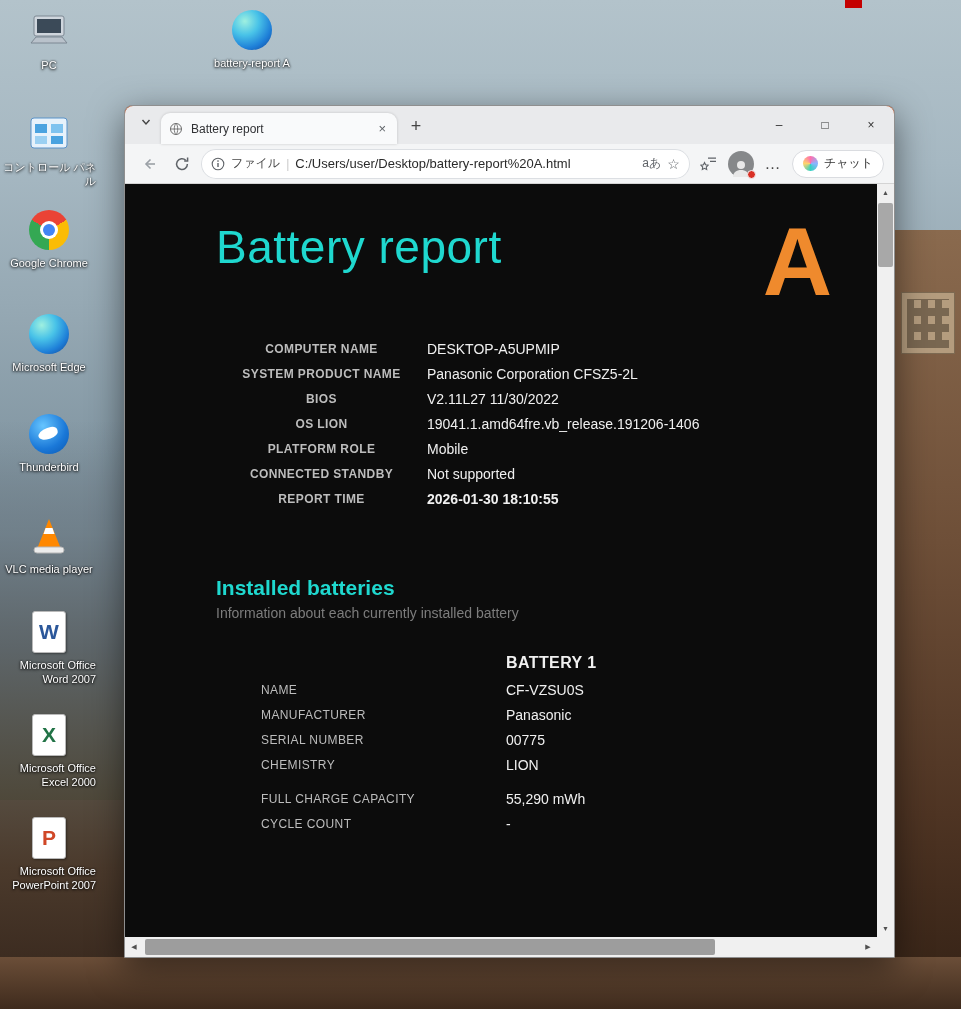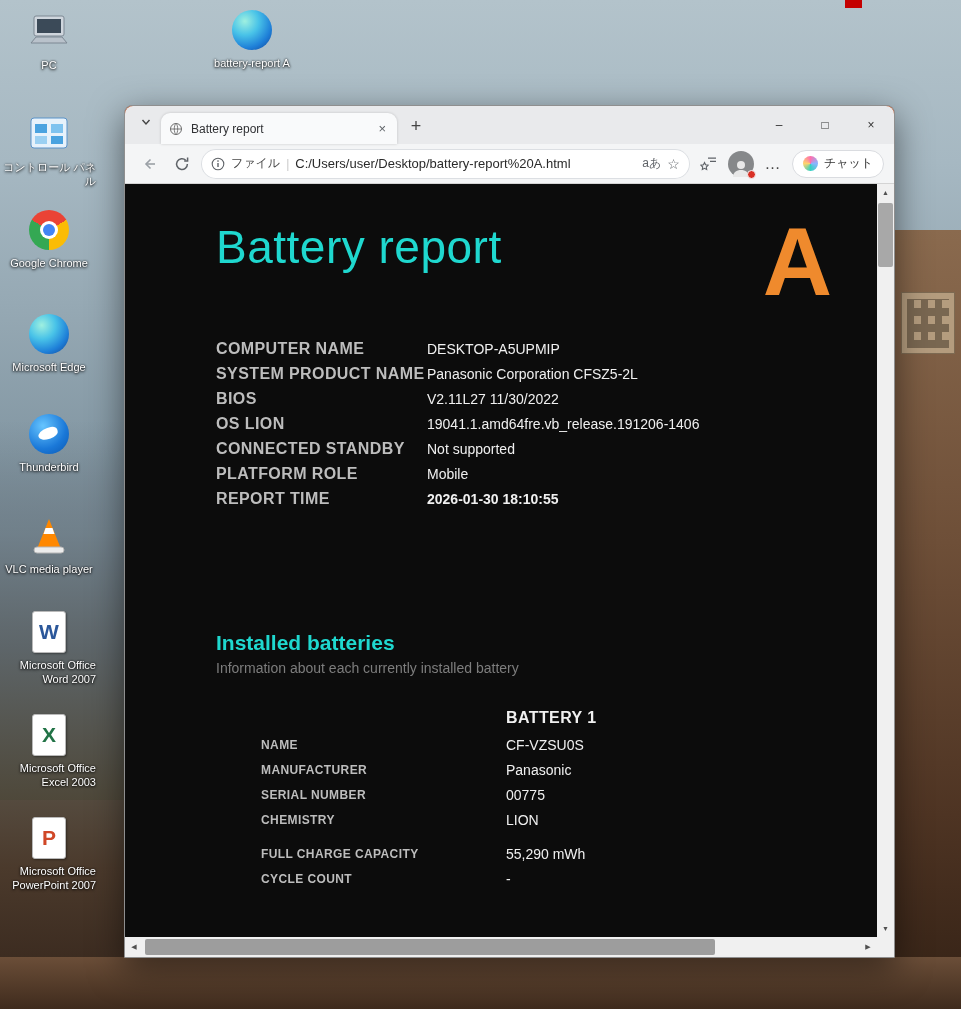--- a/index.html
+++ b/index.html
@@ -83,28 +83,28 @@
 
   
   .content { position:absolute; left:0; right:0; top:78px; bottom:0; background:#0c0c0c; }
   .page { position:absolute; left:0; top:0; right:17px; bottom:20px; background:#0c0c0c;
     overflow:hidden; padding:36px 0 0 91px; color:#ededed; }
   .r-title { font-size:46px; font-weight:300; letter-spacing:.5px; color:var(--accent); }
   .r-watermark { position:absolute; top:30px; right:45px; font-size:96px; font-weight:bold;
     line-height:1; color:var(--watermark); }
   .infotable { margin-top:62px; }
   .irow, .brow { display:flex; align-items:center; height:25px; font-size:14px; }
-  .irow .lab { width:211px; font-size:16px; font-weight:bold; color:#bdbdbd; letter-spacing:.4px; flex:none; }
+  .irow .lab { width:211px; font-size:12px; font-weight:bold; color:#bdbdbd; letter-spacing:.4px; flex:none;text-align:center; }
   .irow .val { color:#f0f0f0; }
   .irow .val.strong { font-weight:bold; }
-  .section { margin-top:120px; }
+  .section { margin-top:65px; }
   .sec-title { font-size:21px; font-weight:bold; color:var(--accent); }
   .sec-sub { font-size:14px; color:#7d7d7d; margin-top:5px; }
   .battable { margin-top:30px; }
-  .brow .lab { width:290px; font-size:12px; font-weight:bold; color:#bdbdbd; letter-spacing:.4px; flex:none;padding-left:45px; }
+  .brow .lab { width:290px; font-size:12px; font-weight:normal; color:#bdbdbd; letter-spacing:.4px; flex:none;padding-left:45px; }
   .brow .val { color:#f0f0f0; }
   .brow.header { height:24px; margin-bottom:2px; }
   .brow.header .val { font-size:16px; font-weight:bold; letter-spacing:.4px; }
   .brow.gap { margin-top:9px; }
 
   
   .vscroll { position:absolute; top:0; right:0; width:17px; bottom:20px; background:#f0f0f0; }
   .vscroll .arr { position:absolute; left:0; width:17px; height:17px; display:flex; align-items:center; justify-content:center;
     font-size:7px; color:#505050; }
   .vscroll .arr.up { top:0; } .vscroll .arr.down { bottom:0; }
@@ -187,21 +187,21 @@
   <div class="icbox">
       <div class="docpage w">W</div>
     </div>
   <div class="dlabel">Microsoft Office Word 2007</div>
 </div>
 
 <div class="dicon" style="top:713px">
   <div class="icbox">
       <div class="docpage x">X</div>
     </div>
-  <div class="dlabel">Microsoft Office Excel 2003</div>
+  <div class="dlabel">Microsoft Office Excel 2000</div>
 </div>
 
 <div class="dicon" style="top:816px">
   <div class="icbox">
       <div class="docpage p">P</div>
     </div>
   <div class="dlabel">Microsoft Office PowerPoint 2007</div>
 </div>
 
 <div class="dicon" style="top:8px; left:205px">
@@ -300,26 +300,26 @@
           </div>
         <div class="irow">
             <span class="lab">BIOS</span>
             <span class="val">V2.11L27 11/30/2022</span>
           </div>
         <div class="irow">
             <span class="lab">OS LION</span>
             <span class="val">19041.1.amd64fre.vb_release.191206-1406</span>
           </div>
         <div class="irow">
+            <span class="lab">PLATFORM ROLE</span>
+            <span class="val">Mobile</span>
+          </div>
+        <div class="irow">
             <span class="lab">CONNECTED STANDBY</span>
             <span class="val">Not supported</span>
-          </div>
-        <div class="irow">
-            <span class="lab">PLATFORM ROLE</span>
-            <span class="val">Mobile</span>
           </div>
         <div class="irow">
             <span class="lab">REPORT TIME</span>
             <span class="val strong">2026-01-30  18:10:55</span>
           </div>
       </div>
 
       <div class="section">
         <div class="sec-title">Installed batteries</div>
         <div class="sec-sub">Information about each currently installed battery</div>

